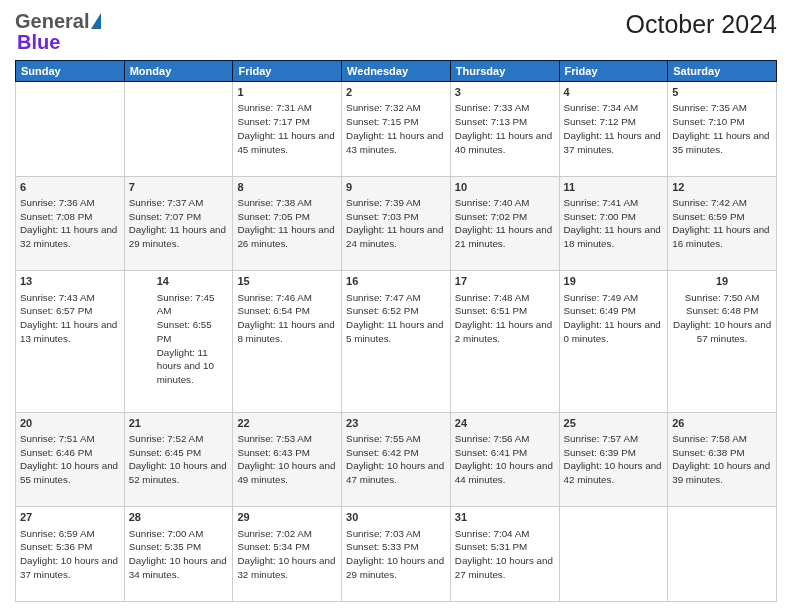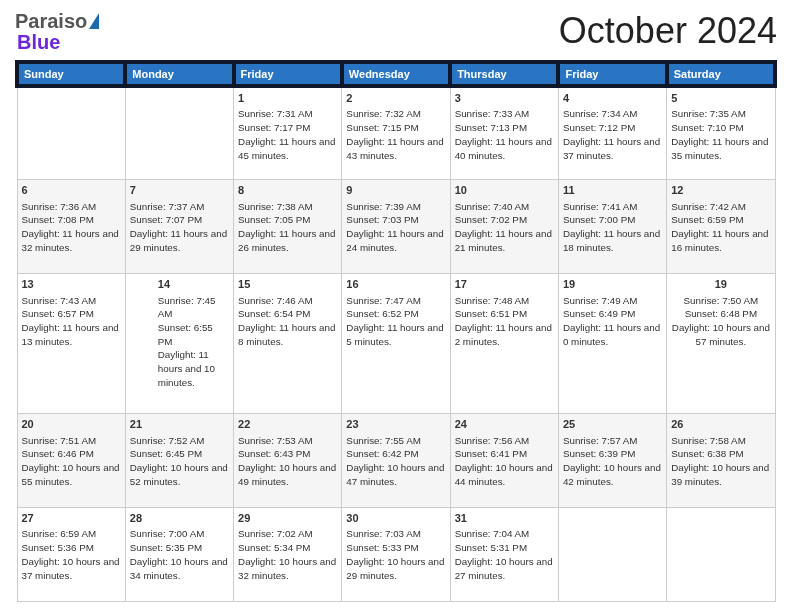--- a/index.html
+++ b/index.html
@@ -43,42 +43,42 @@
       border-left: 10px solid transparent;
       border-bottom: 16px solid #1a6aad;
       display: inline-block;
       margin-left: 2px;
       margin-bottom: 2px;
     }
     .title-block {
       text-align: right;
     }
     .month-title {
-      font-size: 36px;
+      font-size: 25px;
       font-weight: normal;
       color: #222;
     }
     .location {
       font-size: 14px;
       color: #555;
     }
     .calendar {
       width: 100%;
       border-collapse: collapse;
       flex: 1;
       font-size: 10.5px;
     }
     .calendar th {
       background-color: #2a75c3;
       color: #fff;
       text-align: left;
       padding: 4px 5px;
       font-size: 11px;
       font-weight: bold;
-      border: 4px solid #0f172a;
+      border: 1px solid #0f172a;
     }
     .calendar td {
       border: 1px solid #ccc;
       vertical-align: top;
       padding: 3px 4px;
       width: calc(100% / 7);
       height: 80px;
       color: #333;
       line-height: 1.4;
     }
@@ -100,21 +100,21 @@
       color: #333;
     }
   </style>
 </head>
 <body>
 
 <div class="page">
   <div class="header">
     <div class="logo">
       <div class="logo-text">
-        <span class="logo-general">Paraiso</span>
+        <span class="logo-general">General</span>
         <span class="logo-icon"></span>
       </div>
       <div style="margin-top:-2px; margin-left:2px;">
         <span class="logo-blue" style="font-size:20px;font-weight:bold;">Blue</span>
       </div>
     </div>
     <div class="title-block">
       <div class="month-title">October 2024</div>
     </div>
   </div>

